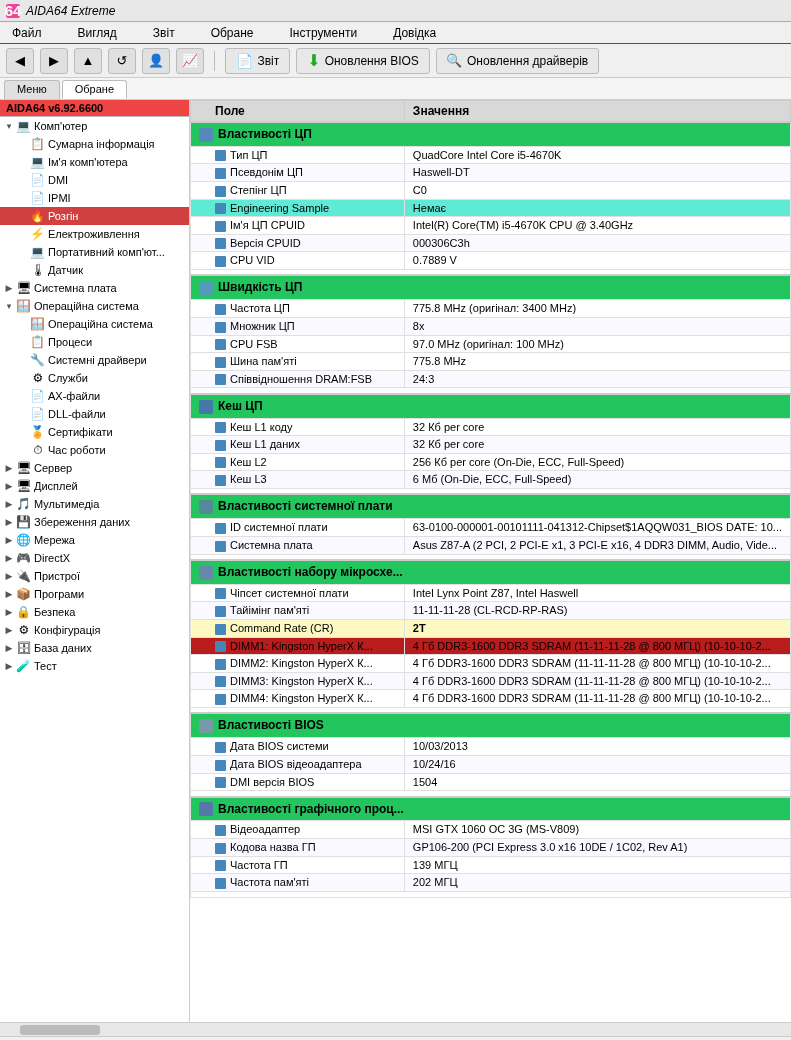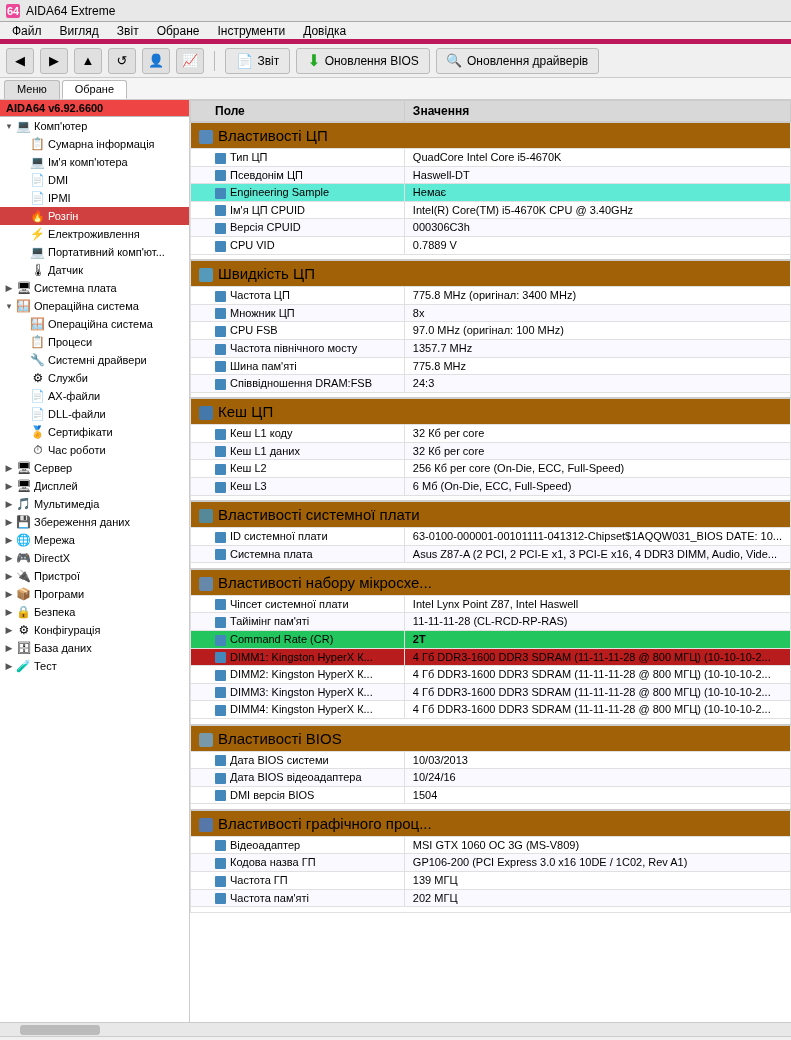--- a/index.html
+++ b/index.html
@@ -20,30 +20,30 @@
       display: flex;
       align-items: center;
       gap: 6px;
       height: 22px;
     }
     .title-bar-icon {
       width: 14px; height: 14px;
       background: #ec4899;
       border-radius: 2px;
       display: inline-flex; align-items: center; justify-content: center;
-      color: #fff; font-size: 11px; font-weight: bold;
-    }
-    .title-bar-text { font-size: 12px; color: #000; }
+      color: #fff; font-size: 15px; font-weight: bold;
+    }
+    .title-bar-text { font-size: 12px; color: #000; font-style: italic; }
     
     .menu-bar {
       background: #f0f0f0;
-      border-bottom: 5px solid #be185d;
+      border-bottom: 1px solid #be185d;
       padding: 2px 4px;
       display: flex;
-      gap: 2px;
+      gap: 20px;
       height: 22px;
       align-items: center;
     }
     .menu-item {
       padding: 2px 8px;
       cursor: pointer;
       font-size: 12px;
     }
     
     .toolbar {
@@ -161,23 +161,23 @@
       text-align: left;
       position: sticky; top: 0;
     }
     .content-table td {
       border: 1px solid #e0e0e0;
       padding: 2px 8px;
       font-size: 11px;
       vertical-align: top;
     }
     .section-header td {
-      background: #a16207;
-      font-weight: normal;
-      font-size: 15px;
+      background: #22c55e;
+      font-weight: bold;
+      font-size: 12px;
       color: #000;
       padding: 4px 8px;
       border-top: 2px solid #ccc;
     }
     .field-col { width: 280px; padding-left: 24px !important; }
     
     .status-bar {
       height: 18px;
       background: #f0f0f0;
       border-top: 1px solid #ccc;
@@ -417,20 +417,24 @@
             <td colspan="2"><span style="display:inline-block;width:14px;height:14px;background:#5588bb;border-radius:2px;margin-right:5px;vertical-align:middle;"></span>Властивості ЦП</td>
           </tr>
           <tr style="background: rgb(255, 255, 255);">
             <td class="field-col"><span style="display:inline-block;width:11px;height:11px;background:#4488bb;border-radius:1px;margin-right:4px;vertical-align:middle;"></span><span>Тип ЦП</span></td>
             <td style="white-space: nowrap; overflow: hidden; max-width: 490px; text-overflow: ellipsis;">QuadCore Intel Core i5-4670K</td>
           </tr>
           <tr style="background: rgb(249, 249, 255);">
             <td class="field-col"><span style="display:inline-block;width:11px;height:11px;background:#4488bb;border-radius:1px;margin-right:4px;vertical-align:middle;"></span><span>Псевдонім ЦП</span></td>
             <td style="white-space: nowrap; overflow: hidden; max-width: 490px; text-overflow: ellipsis;">Haswell-DT</td>
           </tr>
+          <tr style="background: rgb(255, 255, 255);">
+            <td class="field-col"><span style="display:inline-block;width:11px;height:11px;background:#4488bb;border-radius:1px;margin-right:4px;vertical-align:middle;"></span><span>Степінг ЦП</span></td>
+            <td style="white-space: nowrap; overflow: hidden; max-width: 490px; text-overflow: ellipsis;">C0</td>
+          </tr>
           <tr style="background: #5eead4;">
             <td class="field-col"><span style="display:inline-block;width:11px;height:11px;background:#4488bb;border-radius:1px;margin-right:4px;vertical-align:middle;"></span><span>Engineering Sample</span></td>
             <td style="white-space: nowrap; overflow: hidden; max-width: 490px; text-overflow: ellipsis;">Немає</td>
           </tr>
           <tr style="background: rgb(255, 255, 255);">
             <td class="field-col"><span style="display:inline-block;width:11px;height:11px;background:#4488bb;border-radius:1px;margin-right:4px;vertical-align:middle;"></span><span>Ім'я ЦП CPUID</span></td>
             <td style="white-space: nowrap; overflow: hidden; max-width: 490px; text-overflow: ellipsis;">Intel(R) Core(TM) i5-4670K CPU @ 3.40GHz</td>
           </tr>
           <tr style="background: rgb(249, 249, 255); margin-left: 28px;">
             <td class="field-col"><span style="display:inline-block;width:11px;height:11px;background:#4488bb;border-radius:1px;margin-right:4px;vertical-align:middle;"></span><span>Версія CPUID</span></td>
@@ -451,24 +455,20 @@
             <td style="white-space: nowrap; overflow: hidden; max-width: 490px; text-overflow: ellipsis;">775.8 MHz  (оригінал:  3400 MHz)</td>
           </tr>
           <tr style="background: rgb(249, 249, 255);">
             <td class="field-col"><span style="display:inline-block;width:11px;height:11px;background:#4488bb;border-radius:1px;margin-right:4px;vertical-align:middle;"></span><span>Множник ЦП</span></td>
             <td style="white-space: nowrap; overflow: hidden; max-width: 490px; text-overflow: ellipsis;">8x</td>
           </tr>
           <tr style="background: rgb(255, 255, 255);">
             <td class="field-col"><span style="display:inline-block;width:11px;height:11px;background:#4488bb;border-radius:1px;margin-right:4px;vertical-align:middle;"></span><span>CPU FSB</span></td>
             <td style="white-space: nowrap; overflow: hidden; max-width: 490px; text-overflow: ellipsis;">97.0 MHz  (оригінал:  100 MHz)</td>
           </tr>
-          <tr style="background: rgb(249, 249, 255);">
-            <td class="field-col"><span style="display:inline-block;width:11px;height:11px;background:#4488bb;border-radius:1px;margin-right:4px;vertical-align:middle;"></span><span>Частота північного мосту</span></td>
-            <td style="white-space: nowrap; overflow: hidden; max-width: 490px; text-overflow: ellipsis;">1357.7 MHz</td>
-          </tr>
           <tr style="background: rgb(255, 255, 255);">
             <td class="field-col"><span style="display:inline-block;width:11px;height:11px;background:#4488bb;border-radius:1px;margin-right:4px;vertical-align:middle;"></span><span>Шина пам'яті</span></td>
             <td style="white-space: nowrap; overflow: hidden; max-width: 490px; text-overflow: ellipsis;">775.8 MHz</td>
           </tr>
           <tr style="background: rgb(249, 249, 255);">
             <td class="field-col"><span style="display:inline-block;width:11px;height:11px;background:#4488bb;border-radius:1px;margin-right:4px;vertical-align:middle;"></span><span>Співвідношення DRAM:FSB</span></td>
             <td style="white-space: nowrap; overflow: hidden; max-width: 490px; text-overflow: ellipsis;">24:3</td>
           </tr>
           <tr>
             <td colspan="2" style="height: 6px;"></td>
@@ -513,21 +513,21 @@
             <td colspan="2"><span style="display:inline-block;width:14px;height:14px;background:#6688aa;border-radius:2px;margin-right:5px;vertical-align:middle;"></span>Властивості набору мікросхе...</td>
           </tr>
           <tr style="background: rgb(255, 255, 255);">
             <td class="field-col"><span style="display:inline-block;width:11px;height:11px;background:#4488bb;border-radius:1px;margin-right:4px;vertical-align:middle;"></span><span>Чіпсет системної плати</span></td>
             <td style="white-space: nowrap; overflow: hidden; max-width: 490px; text-overflow: ellipsis;">Intel Lynx Point Z87, Intel Haswell</td>
           </tr>
           <tr style="background: rgb(249, 249, 255);">
             <td class="field-col"><span style="display:inline-block;width:11px;height:11px;background:#4488bb;border-radius:1px;margin-right:4px;vertical-align:middle;"></span><span>Тайімінг пам'яті</span></td>
             <td style="white-space: nowrap; overflow: hidden; max-width: 490px; text-overflow: ellipsis;">11-11-11-28  (CL-RCD-RP-RAS)</td>
           </tr>
-          <tr style="background: #22c55e;">
+          <tr style="background: #fef9c3;">
             <td class="field-col"><span style="display:inline-block;width:11px;height:11px;background:#4488bb;border-radius:1px;margin-right:4px;vertical-align:middle;"></span><span>Command Rate (CR)</span></td>
             <td style="white-space: nowrap; overflow: hidden; max-width: 490px; text-overflow: ellipsis; font-weight: bold;">2T</td>
           </tr>
           <tr style="background: #b91c1c;">
             <td class="field-col"><span style="display:inline-block;width:11px;height:11px;background:#4488bb;border-radius:1px;margin-right:4px;vertical-align:middle;"></span><span>DIMM1: Kingston HyperX К...</span></td>
             <td style="white-space: nowrap; overflow: hidden; max-width: 490px; text-overflow: ellipsis;">4 Гб DDR3-1600 DDR3 SDRAM  (11-11-11-28 @ 800 МГЦ)  (10-10-10-2...</td>
           </tr>
           <tr style="background: rgb(255, 255, 255);">
             <td class="field-col"><span style="display:inline-block;width:11px;height:11px;background:#4488bb;border-radius:1px;margin-right:4px;vertical-align:middle;"></span><span>DIMM2: Kingston HyperX К...</span></td>
             <td style="white-space: nowrap; overflow: hidden; max-width: 490px; text-overflow: ellipsis;">4 Гб DDR3-1600 DDR3 SDRAM  (11-11-11-28 @ 800 МГЦ)  (10-10-10-2...</td>

